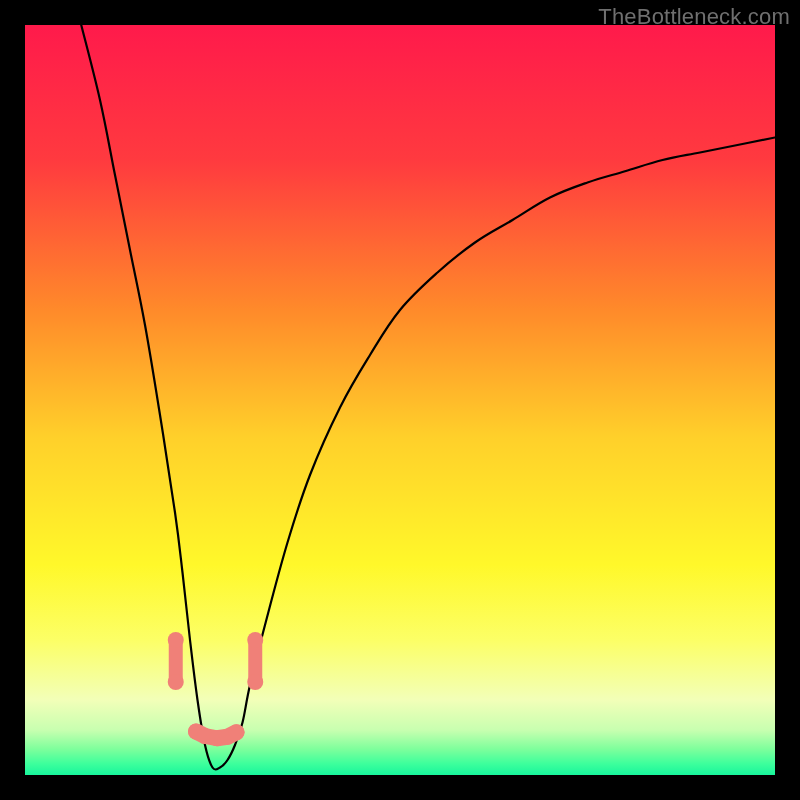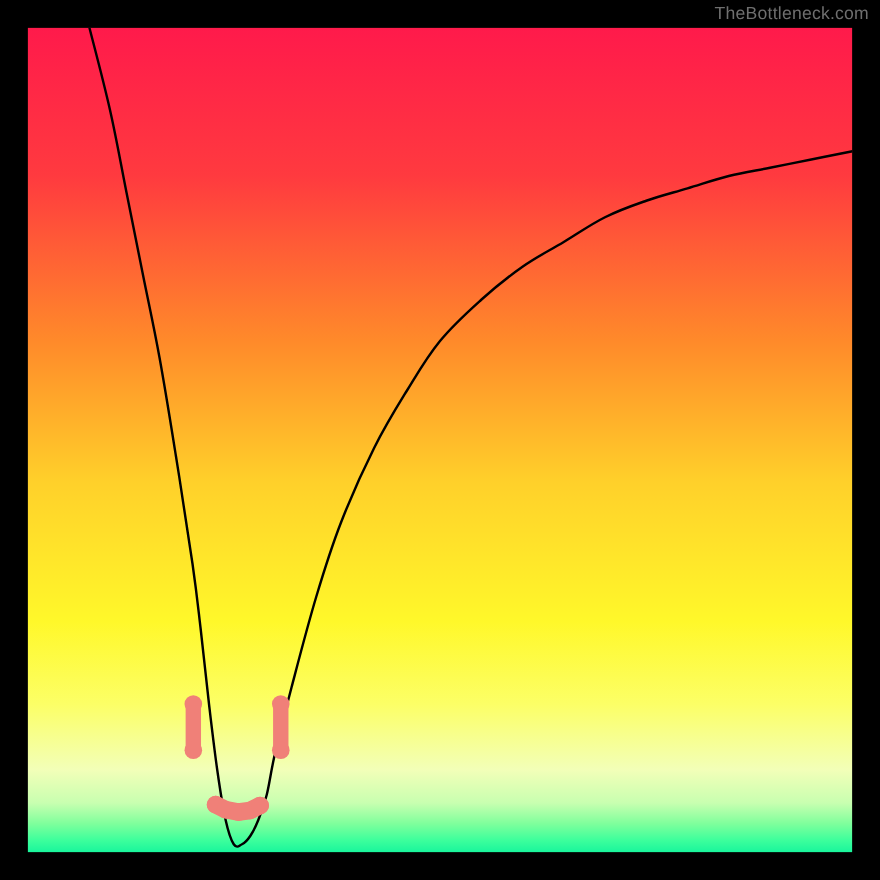--- a/index.html
+++ b/index.html
@@ -27,21 +27,21 @@
   .plot svg {
     display: block;
     width: 750px;
     height: 750px;
   }
   .watermark {
     position: absolute;
     top: 4px;
     right: 10px;
     color: #6f6f6f;
-    font-size: 16px;
+    font-size: 22px;
     letter-spacing: 0.2px;
     font-weight: 400;
     user-select: none;
     margin-left: 14px;
   }
 </style>
 </head>
 <body>
 
 <div class="frame">

